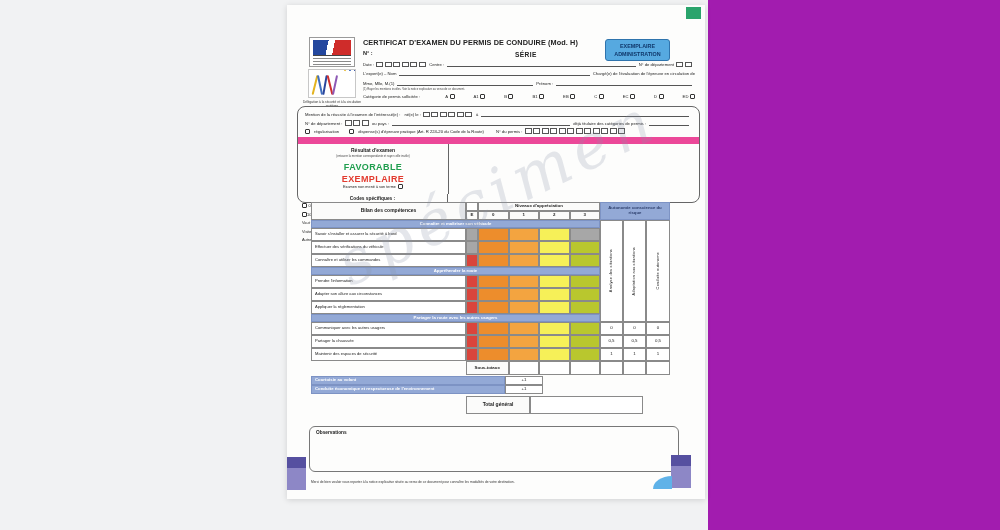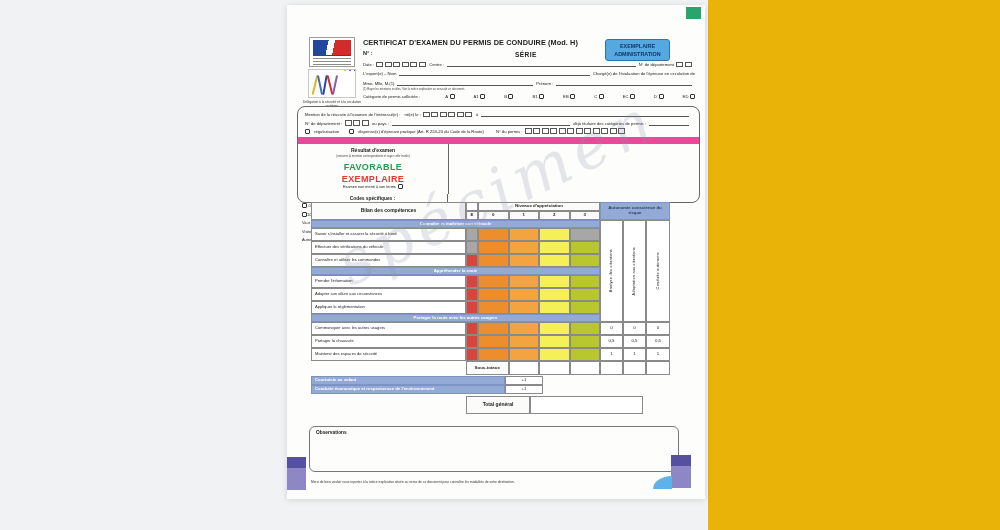--- a/index.html
+++ b/index.html
@@ -1,17 +1,17 @@
 <!DOCTYPE html>
 <html><head>
 <meta charset="utf-8">
 <style>
   html,body{margin:0;padding:0;}
   body{font-family:"Liberation Sans",sans-serif;background:#ffffff;}
-  .stage{position:relative;width:1000px;height:530px;overflow:hidden;background:#eab308;}
+  .stage{position:relative;width:1000px;height:530px;overflow:hidden;background:#a21caf;}
   .desk{position:absolute;left:0;top:0;width:708px;height:530px;background:#f1f2f3;}
   .page{position:absolute;left:287px;top:5px;width:418px;height:494px;background:#fdfdfc;
         box-shadow:0 1px 6px rgba(0,0,0,.14);color:#222;}
 
   
   .green-mark{position:absolute;left:399px;top:2px;width:15px;height:12px;background:#2aa46c;}
   .doc-title{position:absolute;left:76px;top:33px;width:245px;font-size:7.3px;font-weight:bold;letter-spacing:.1px;}
   .doc-num{position:absolute;left:76px;top:45px;font-size:5.6px;font-weight:bold;}
   .doc-serie{position:absolute;left:228px;top:46px;font-size:6.6px;font-weight:bold;letter-spacing:.4px;}
   .badge{position:absolute;left:318px;top:34px;width:63px;height:20px;background:#56a9e0;border:1px solid #2f74ad;

